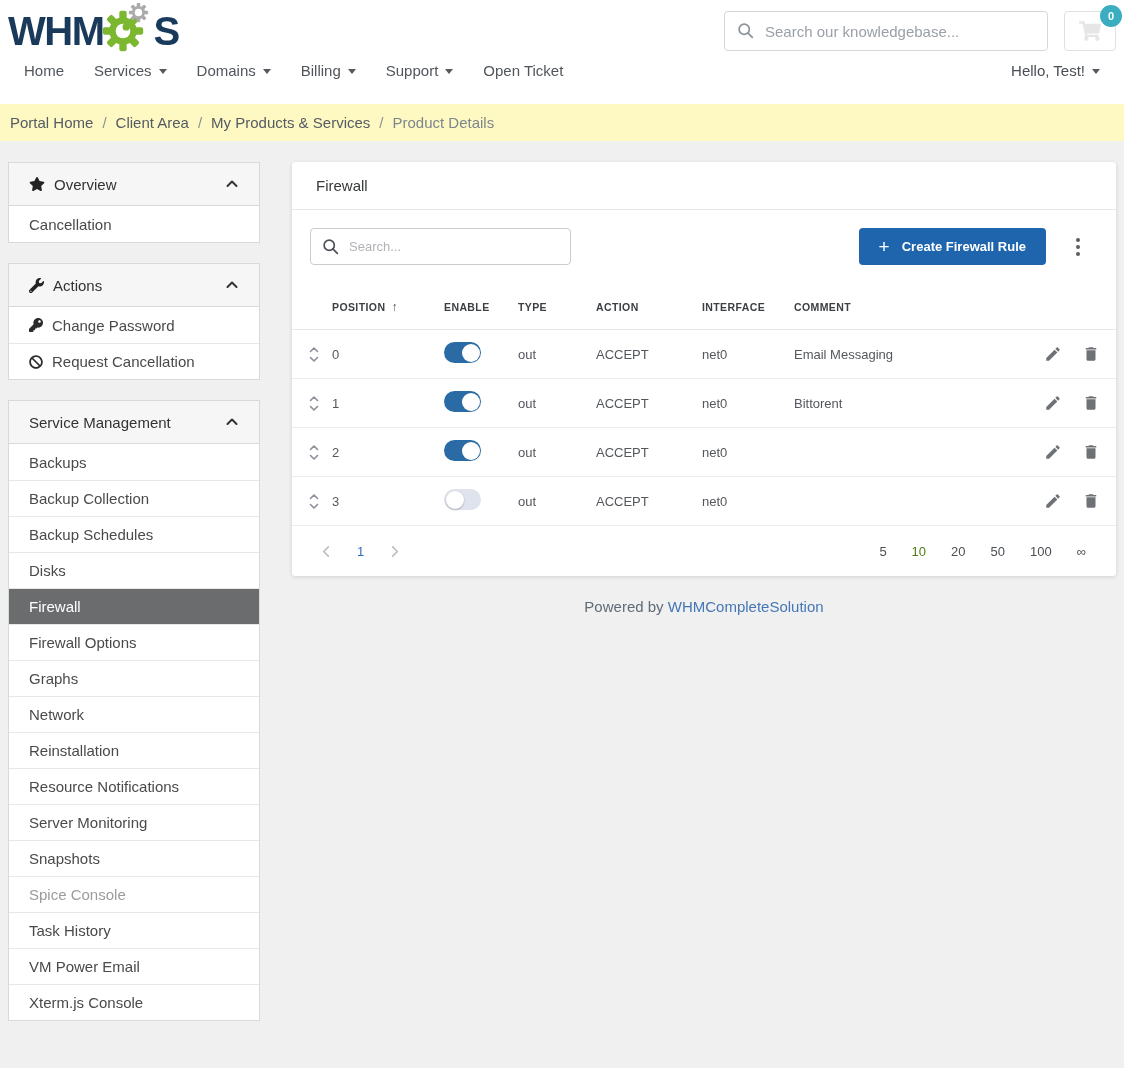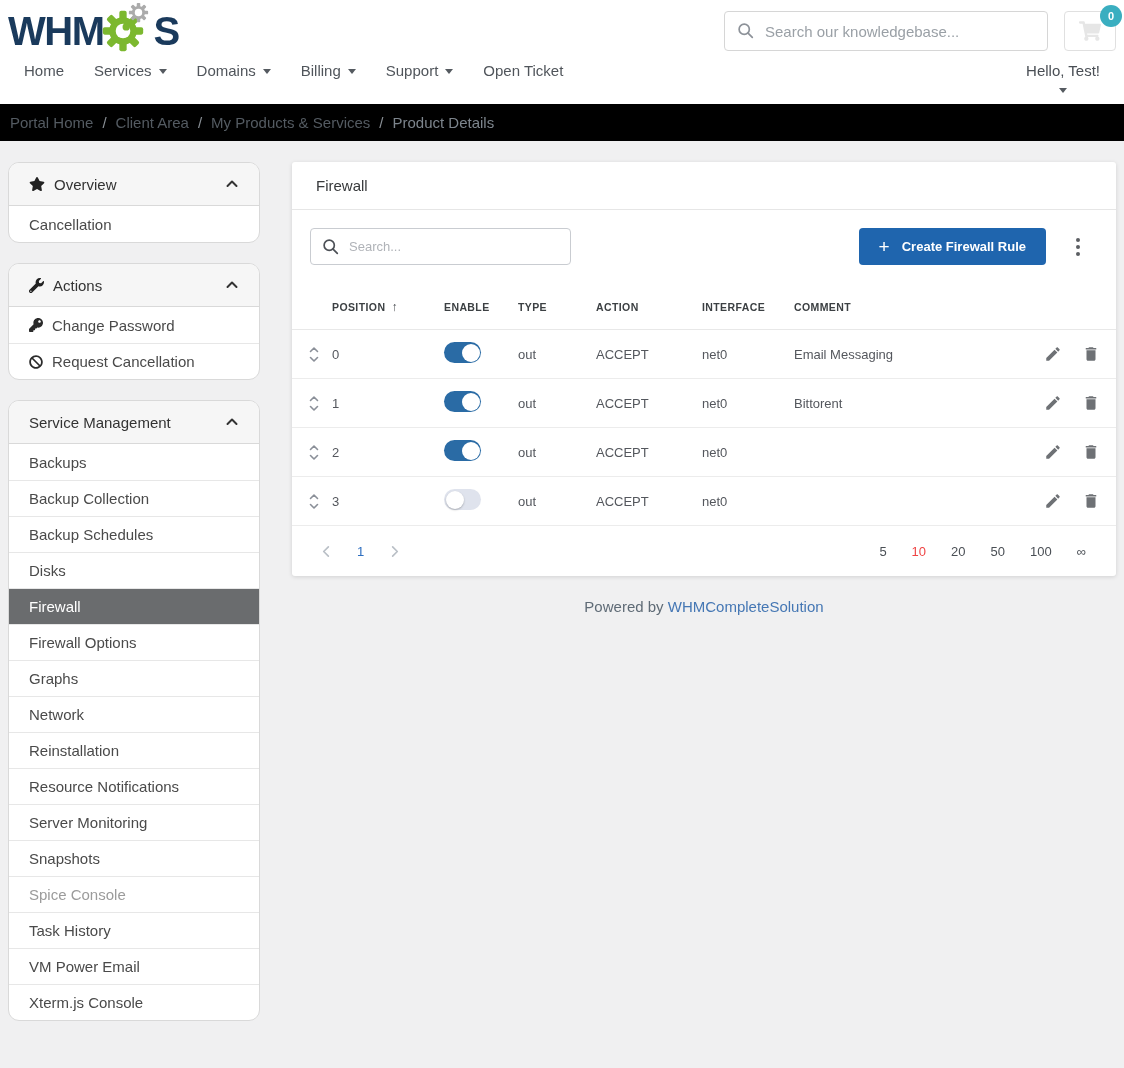--- a/index.html
+++ b/index.html
@@ -25,32 +25,32 @@
   }
   .kb-search input::placeholder { color:#9aa0a6; }
   .kb-search .mag { position:absolute; left:13px; top:11px; }
   .cart-btn { position:relative; width:52px; height:40px; background:#fff; border:1px solid #e0e0e0; border-radius:4px; cursor:pointer; display:flex; align-items:center; justify-content:center; }
   .cart-badge { position:absolute; top:-7px; right:-7px; width:22px; height:22px; border-radius:50%; background:#3aaec0; color:#fff; font-size:11px; font-weight:700; display:flex; align-items:center; justify-content:center; }
   
   .main-nav { background:#fff; height:42px; display:flex; align-items:flex-start; padding:0 24px; }
   .nav-items { display:flex; align-items:center; gap:30px; }
   .nav-item { display:flex; align-items:center; gap:7px; font-size:15px; color:#50555b; text-decoration:none; cursor:pointer; }
   .caret { width:0; height:0; border-left:4px solid transparent; border-right:4px solid transparent; border-top:5px solid #555a60; margin-top:2px; }
-  .user-menu { margin-left:auto; display:flex; align-items:center; gap:7px; font-size:15px; color:#494e54; cursor:pointer;flex-direction:column; }
-  
-  .breadcrumb-bar { background:#000000; height:37px; display:flex; align-items:center; padding:0 10px; font-size:15px; }
+  .user-menu { margin-left:auto; display:flex; align-items:center; gap:7px; font-size:15px; color:#494e54; cursor:pointer; }
+  
+  .breadcrumb-bar { background:#fef9c3; height:37px; display:flex; align-items:center; padding:0 10px; font-size:15px; }
   .crumb { color:#545b62; text-decoration:none; cursor:pointer; }
   .crumb.active { color:#7d858d; cursor:default; }
   .crumb-sep { color:#8a9096; margin:0 9px; }
   
   .page-body { display:flex; align-items:flex-start; padding:21px 8px 0 8px; }
   .sidebar { width:252px; flex:0 0 252px; }
   .main-col { flex:1; margin-left:32px; }
   
-  .side-panel { background:#fff; border:1px solid #d9d9d9; border-radius:11px; margin-bottom:20px; overflow:hidden; }
+  .side-panel { background:#fff; border:1px solid #d9d9d9; border-radius:0; margin-bottom:20px; overflow:hidden; }
   .panel-head { background:#f6f6f6; border-bottom:1px solid #d9d9d9; height:43px; display:flex; align-items:center; padding:0 20px; cursor:pointer; }
   .panel-head .p-icon { margin-right:9px; display:flex; }
   .panel-title { font-size:15px; font-weight:500; color:#333; }
   .panel-head .chev { margin-left:auto; display:flex; }
   .side-list { list-style:none; }
   .side-item { display:flex; align-items:center; gap:9px; padding:8px 20px; font-size:15px; color:#4a4a4a; border-top:1px solid #e7e7e7; cursor:pointer; min-height:36px; }
   .side-list .side-item:first-child { border-top:none; }
   .side-item.active { background:#6a6c6e; color:#fff; }
   .side-item.muted { color:#9b9b9b; }
   
@@ -77,21 +77,21 @@
   .toggle.off { background:#dfe3ed; }
   .toggle.off .knob { right:auto; left:1.5px; box-shadow:0 1px 2px rgba(0,0,0,.25); }
   .row-actions { display:flex; justify-content:flex-end; gap:20px; }
   .iconbtn { background:none; border:none; cursor:pointer; display:flex; padding:0; }
   
   .pager { height:50px; display:flex; align-items:center; padding:0 30px 0 20px; }
   .pg-nav { background:none; border:none; cursor:pointer; display:flex; padding:4px 8px; }
   .pg-num { font-size:13px; color:#2e6fc0; margin:0 16px; cursor:pointer; }
   .pg-sizes { margin-left:auto; display:flex; align-items:center; gap:25px; }
   .psize { font-size:13px; color:#4a4f55; cursor:pointer; }
-  .psize.active { color:#ef4444; }
+  .psize.active { color:#4d7c0f; }
   
   .powered { text-align:center; margin:22px 0 30px; font-size:15px; color:#5f6b76; }
   .powered a { color:#4577b4; text-decoration:none; cursor:pointer;text-align:right; }
 </style>
 </head>
 <body>
 
 <div class="top-header">
   <div class="logo">
     <span class="logo-text">WHM</span>

